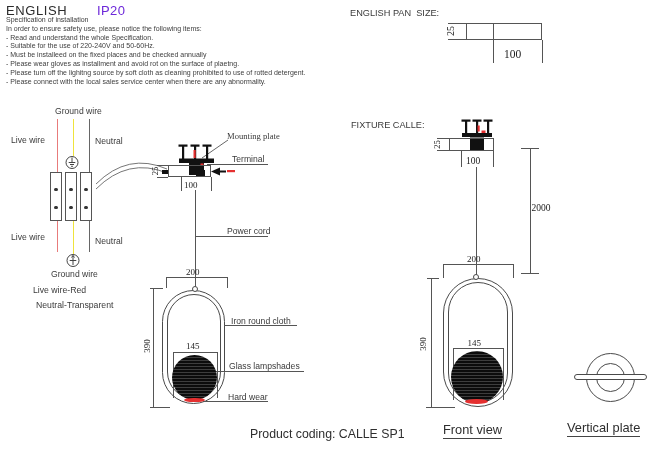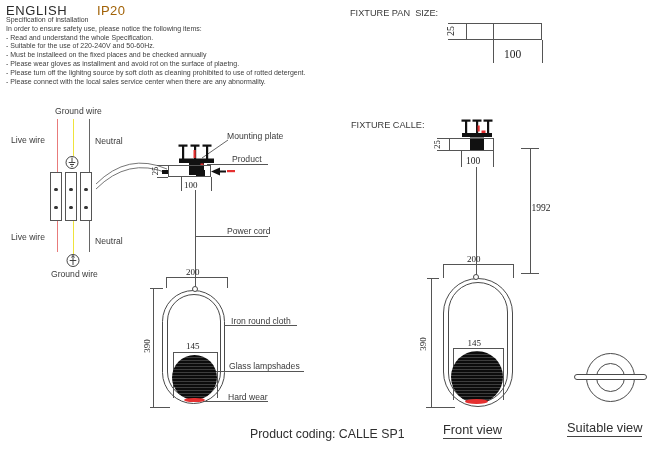--- a/index.html
+++ b/index.html
@@ -22,21 +22,21 @@
   .dot{position:absolute;width:3.4px;height:3.4px;border-radius:50%;background:#333;}
   .underlined{border-bottom:1.3px solid #444;padding-bottom:1px;}
   svg{display:block;}
 </style>
 </head>
 <body>
 
 <div id="canvas">
 
   <div class="lbl" style="left:6px;top:3px;font-size:13px;letter-spacing:.6px;color:#2b2b2b;">ENGLISH</div>
-  <div class="lbl" style="left:97px;top:3px;font-size:13px;letter-spacing:.4px;color:#a16207;">IP20</div>
+  <div class="lbl" style="left:97px;top:3px;font-size:13px;letter-spacing:.4px;color:#6d28d9;">IP20</div>
 
   <div class="abs" style="left:6px;top:16px;width:345px;font-size:7px;line-height:8.8px;color:#3d3d3d;">
     <div>Specification of installation</div>
     <div>In order to ensure safety use, please notice the following items:</div>
     <div>- Read and understand the whole Specification.</div>
     <div>- Suitable for the use of 220-240V and 50-60Hz.</div>
     <div>- Must be installeed on the fixed places and be checked annually</div>
     <div>- Please wear gloves as installment and avoid rot on the surface of plaetng.</div>
     <div>- Please turn off the lighitng source by soft cloth as cleaning prohibited to use of rotted detergent.</div>
     <div>- Please connect with the local sales service center when there are any abnormality.</div>
@@ -81,20 +81,22 @@
     <svg width="14" height="15" viewBox="0 0 14 15">
       <circle cx="7" cy="7.5" r="6" fill="#fff" stroke="#444" stroke-width="1"></circle>
       <line x1="7" y1="2.5" x2="7" y2="12" stroke="#444" stroke-width="1"></line>
       <line x1="3.7" y1="7.5" x2="10.3" y2="7.5" stroke="#444" stroke-width="1"></line>
       <path d="M5.5 4.5 L7 2.5 L8.5 4.5" fill="none" stroke="#444" stroke-width="1"></path>
     </svg>
   </div>
   <div class="lbl" style="left:51px;top:269px;font-size:8.6px;">Ground wire</div>
 
   <div class="abs" style="left:33px;top:283px;font-size:8.7px;line-height:15.3px;color:#3a3a3a;">
+    <div>Live wire-Red</div>
+    <div style="padding-left:3px;">Neutral-Transparent</div>
   </div>
 
   <svg class="abs" style="left:0;top:0;pointer-events:none;" width="667" height="460" viewBox="0 0 667 460">
 
     <g>
       <path d="M96,184 Q128,152 167,169" fill="none" stroke="#777" stroke-width="1"></path>
       <path d="M96,189 Q128,157 167,173" fill="none" stroke="#777" stroke-width="1"></path>
     </g>
 
     <line x1="228" y1="140" x2="202" y2="158" stroke="#555" stroke-width="0.9"></line>
@@ -137,22 +139,22 @@
   <div class="abs" style="left:161.5px;top:169.5px;width:6.5px;height:4.5px;background:#111;"></div>
   <div class="hline" style="left:157px;top:165px;width:11px;"></div>
   <div class="hline" style="left:157px;top:176.5px;width:11px;"></div>
   <div class="dim rot90" style="left:148px;top:163px;width:14px;height:16px;font-size:8.5px;">25</div>
   <div class="vline" style="left:181px;top:177px;height:14px;"></div>
   <div class="vline" style="left:210.5px;top:177px;height:14px;"></div>
   <div class="dim" style="left:184px;top:180px;font-size:9px;">100</div>
 
   <div class="vline" style="left:194.5px;top:190px;height:100px;"></div>
 
-  <div class="lbl" style="left:227px;top:131px;font-size:8.6px;">Mounting plate</div>
-  <div class="lbl" style="left:232px;top:154px;font-size:8.6px;">Product</div>
+  <div class="lbl" style="left:227px;top:131px;font-size:8.6px;font-family:Liberation Serif, serif;">Mounting plate</div>
+  <div class="lbl" style="left:232px;top:154px;font-size:8.6px;">Terminal</div>
   <div class="hline" style="left:207px;top:163.5px;width:61px;"></div>
   <div class="lbl" style="left:227px;top:226px;font-size:8.6px;">Power cord</div>
   <div class="hline" style="left:195px;top:236px;width:73px;"></div>
 
   <div class="dim" style="left:186px;top:266.5px;font-size:9px;">200</div>
   <div class="hline" style="left:166px;top:276.5px;width:61.5px;"></div>
   <div class="vline" style="left:166px;top:276.5px;height:11px;"></div>
   <div class="vline" style="left:227px;top:276.5px;height:11px;"></div>
 
   <div class="vline" style="left:153px;top:288px;height:119px;"></div>
@@ -172,21 +174,21 @@
   <div class="sphere" style="left:171.5px;top:355px;width:45px;height:45px;"></div>
   <div class="redcap" style="left:183.5px;top:397.5px;width:21px;height:4.5px;"></div>
 
   <div class="lbl" style="left:231px;top:315.5px;font-size:8.6px;">Iron round cloth</div>
   <div class="hline" style="left:224px;top:325px;width:73px;"></div>
   <div class="lbl" style="left:229px;top:360.5px;font-size:8.6px;">Glass lampshades</div>
   <div class="hline" style="left:216px;top:370.5px;width:88px;"></div>
   <div class="lbl" style="left:228px;top:391.5px;font-size:8.6px;">Hard wear</div>
   <div class="hline" style="left:203px;top:401px;width:65px;"></div>
 
-  <div class="lbl" style="left:350px;top:8px;font-size:9.2px;white-space:pre;">FIXTURE PAN  SIZE:</div>
+  <div class="lbl" style="left:350px;top:8px;font-size:9.2px;white-space:pre;">ENGLISH PAN  SIZE:</div>
   <div class="box" style="left:466px;top:22.5px;width:76px;height:17px;"></div>
   <div class="vline" style="left:493px;top:22.5px;height:17px;"></div>
   <div class="hline" style="left:448px;top:22.5px;width:18px;"></div>
   <div class="hline" style="left:448px;top:38.8px;width:18px;"></div>
   <div class="dim rot90" style="left:443px;top:22px;width:14px;height:18px;font-size:10px;">25</div>
   <div class="vline" style="left:493px;top:40px;height:23px;"></div>
   <div class="vline" style="left:541.5px;top:40px;height:23px;"></div>
   <div class="dim" style="left:504px;top:48px;font-size:11.5px;">100</div>
 
   <div class="lbl" style="left:351px;top:120px;font-size:9.2px;">FIXTURE CALLE:</div>
@@ -196,21 +198,21 @@
   <div class="dim rot90" style="left:430px;top:137px;width:13px;height:15px;font-size:8.5px;">25</div>
   <div class="vline" style="left:461px;top:151px;height:16px;"></div>
   <div class="vline" style="left:492.8px;top:151px;height:16px;"></div>
   <div class="dim" style="left:466px;top:155.5px;font-size:9.5px;">100</div>
 
   <div class="vline" style="left:476px;top:167px;height:110px;"></div>
 
   <div class="vline" style="left:529.5px;top:148px;height:125px;"></div>
   <div class="hline" style="left:521px;top:148px;width:17.5px;"></div>
   <div class="hline" style="left:521px;top:272.5px;width:17.5px;"></div>
-  <div class="dim" style="left:531.5px;top:203px;font-size:9.5px;">1992</div>
+  <div class="dim" style="left:531.5px;top:203px;font-size:9.5px;">2000</div>
 
   <div class="dim" style="left:467px;top:253.5px;font-size:9px;">200</div>
   <div class="hline" style="left:443px;top:264px;width:70px;"></div>
   <div class="vline" style="left:443px;top:264px;height:13.5px;"></div>
   <div class="vline" style="left:512.5px;top:264px;height:13.5px;"></div>
 
   <div class="vline" style="left:430.5px;top:278px;height:129px;"></div>
   <div class="hline" style="left:427px;top:278px;width:12px;"></div>
   <div class="hline" style="left:426px;top:406.5px;width:29px;"></div>
   <div class="dim rot90" style="left:414px;top:334px;width:18px;height:20px;font-size:9px;">390</div>
@@ -226,15 +228,15 @@
 
   <div class="sphere" style="left:450.5px;top:350.5px;width:52px;height:52px;"></div>
   <div class="redcap" style="left:464.5px;top:398.5px;width:23px;height:5px;"></div>
 
   <div class="circle" style="left:585.5px;top:352.5px;width:49px;height:49px;background:transparent;"></div>
   <div class="circle" style="left:595.5px;top:362.5px;width:29px;height:29px;background:transparent;border-width:1.2px;"></div>
   <div class="abs" style="left:574px;top:374px;width:72.5px;height:5.5px;border:1.2px solid #4a4a4a;border-radius:4px;background:#fff;box-sizing:border-box;"></div>
 
   <div class="lbl" style="left:250px;top:427px;font-size:12.3px;color:#2e2e2e;">Product coding: CALLE SP1</div>
   <div class="lbl underlined" style="left:443px;top:422px;font-size:12.8px;color:#2e2e2e;">Front view</div>
-  <div class="lbl underlined" style="left:567px;top:420px;font-size:12.8px;color:#2e2e2e;">Suitable view</div>
+  <div class="lbl underlined" style="left:567px;top:420px;font-size:12.8px;color:#2e2e2e;">Vertical plate</div>
 
 </div>
 
 </body></html>

